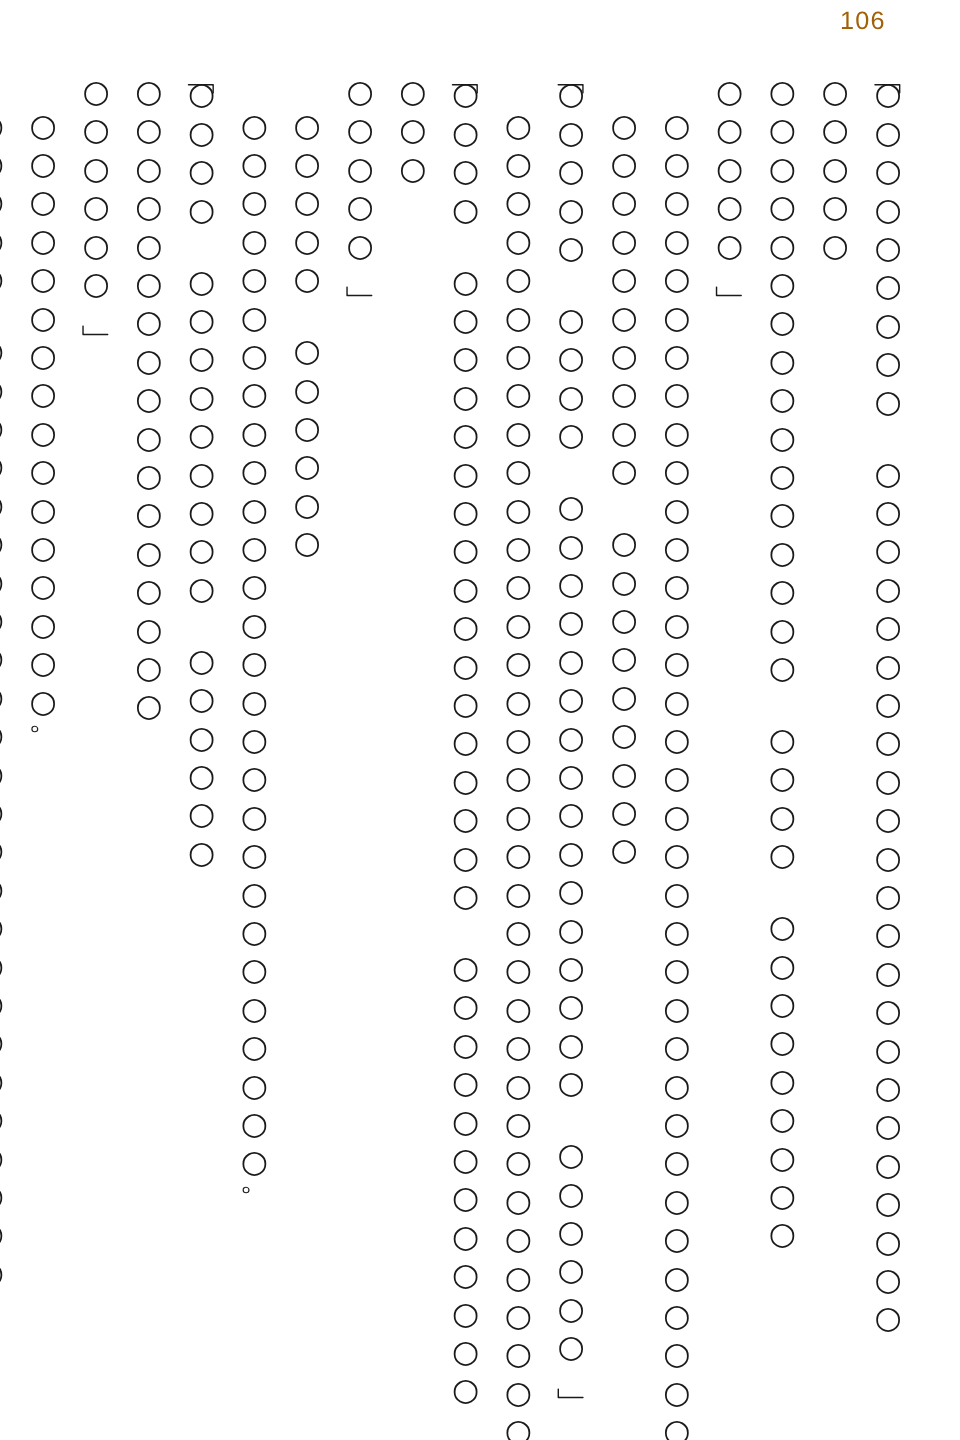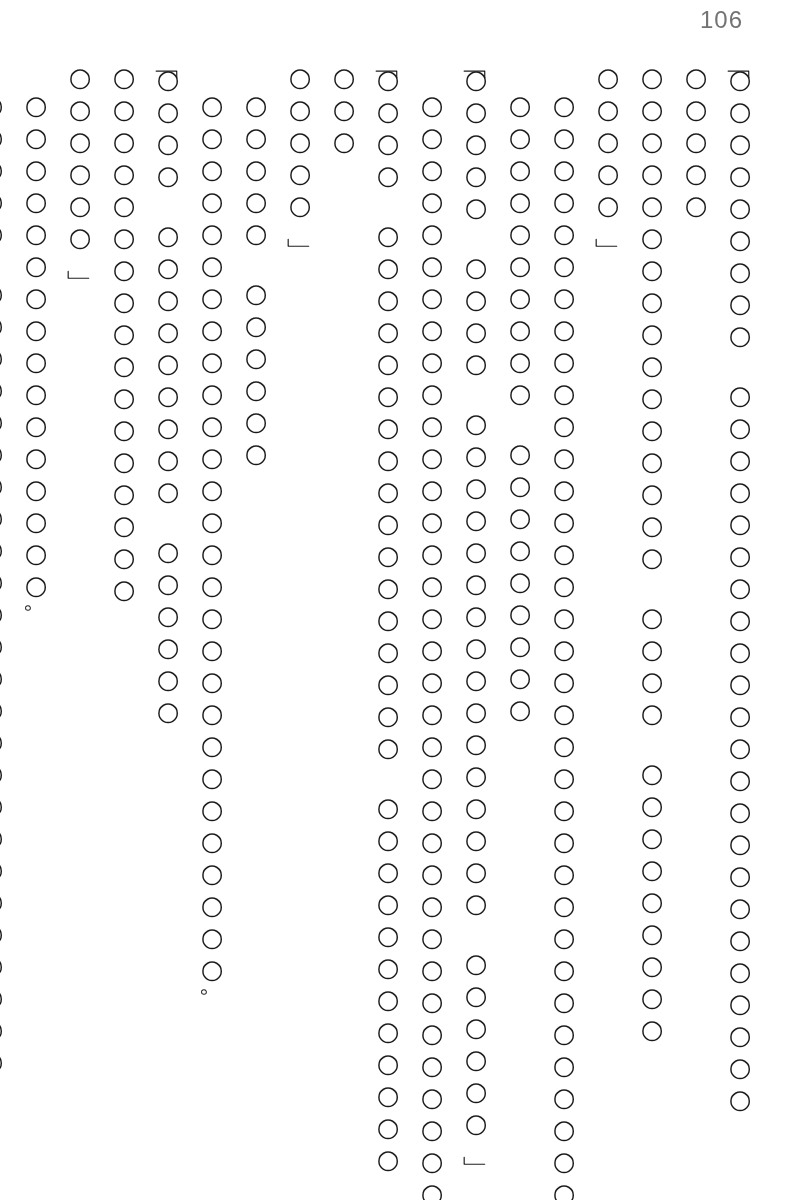--- a/index.html
+++ b/index.html
@@ -14,22 +14,22 @@
     background: #ffffff;
     overflow: hidden;
     font-family: "DejaVu Serif", serif;
     color: #1a1a1a;
   }
   .page-number {
     position: absolute;
     top: 6px;
     left: 700px;
     font-family: "Liberation Sans", sans-serif;
-    font-size: 24px;
-    color: #737373;
+    font-size: 21px;
+    color: #a16207;
     letter-spacing: 1px;
   }
   .text-block {
     position: absolute;
     top: 62px;
     left: 58px;
     width: 704px;
     height: 1130px;
     writing-mode: vertical-rl;
     text-orientation: upright;

